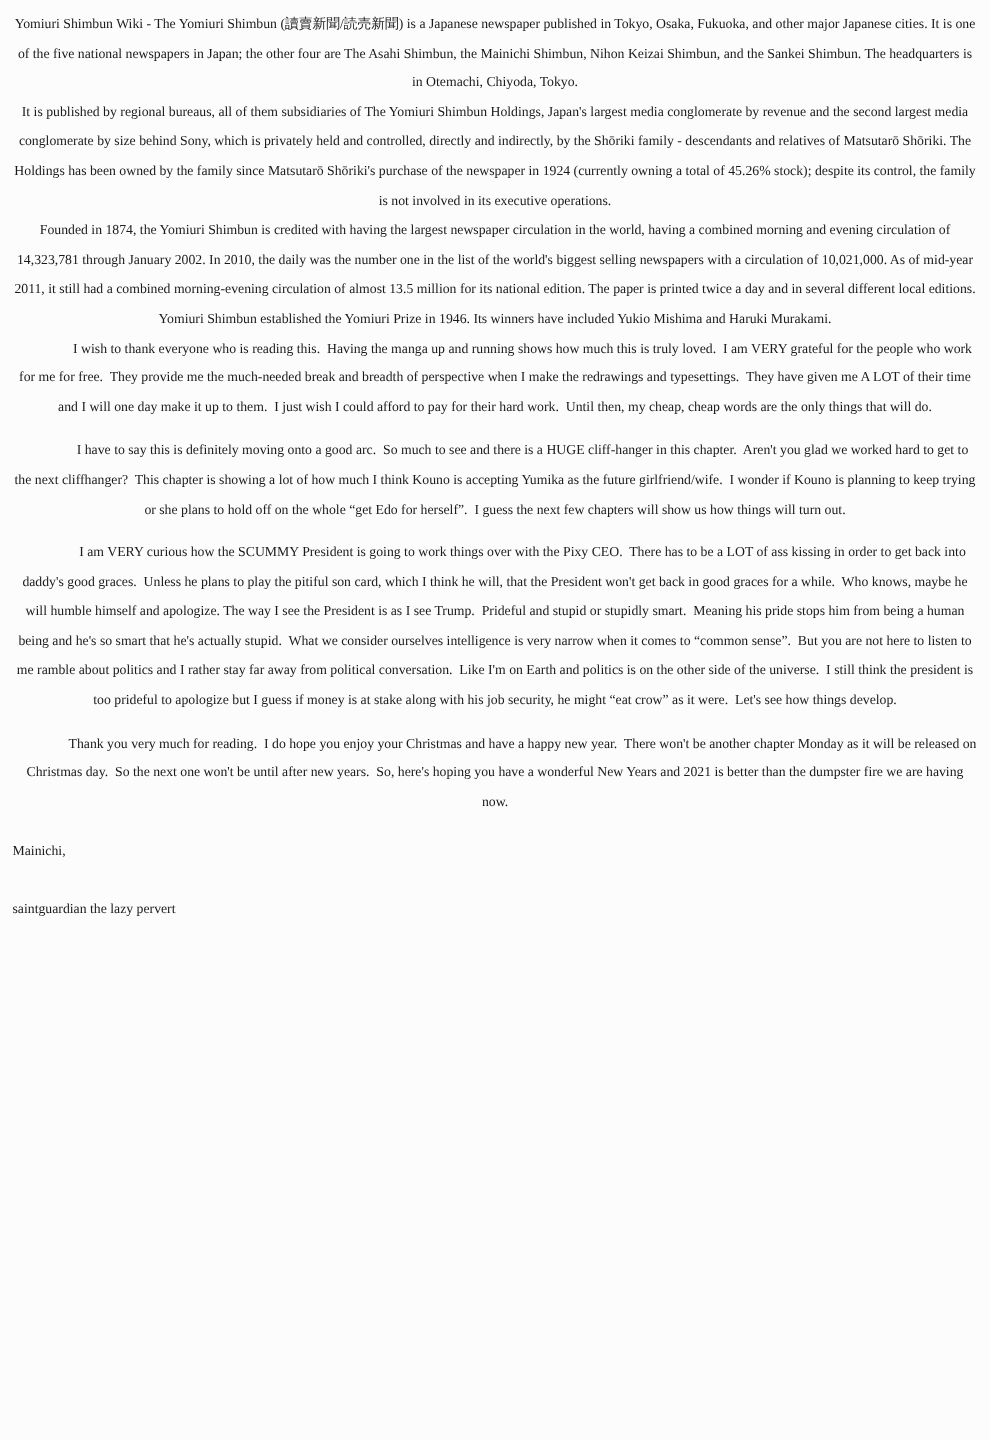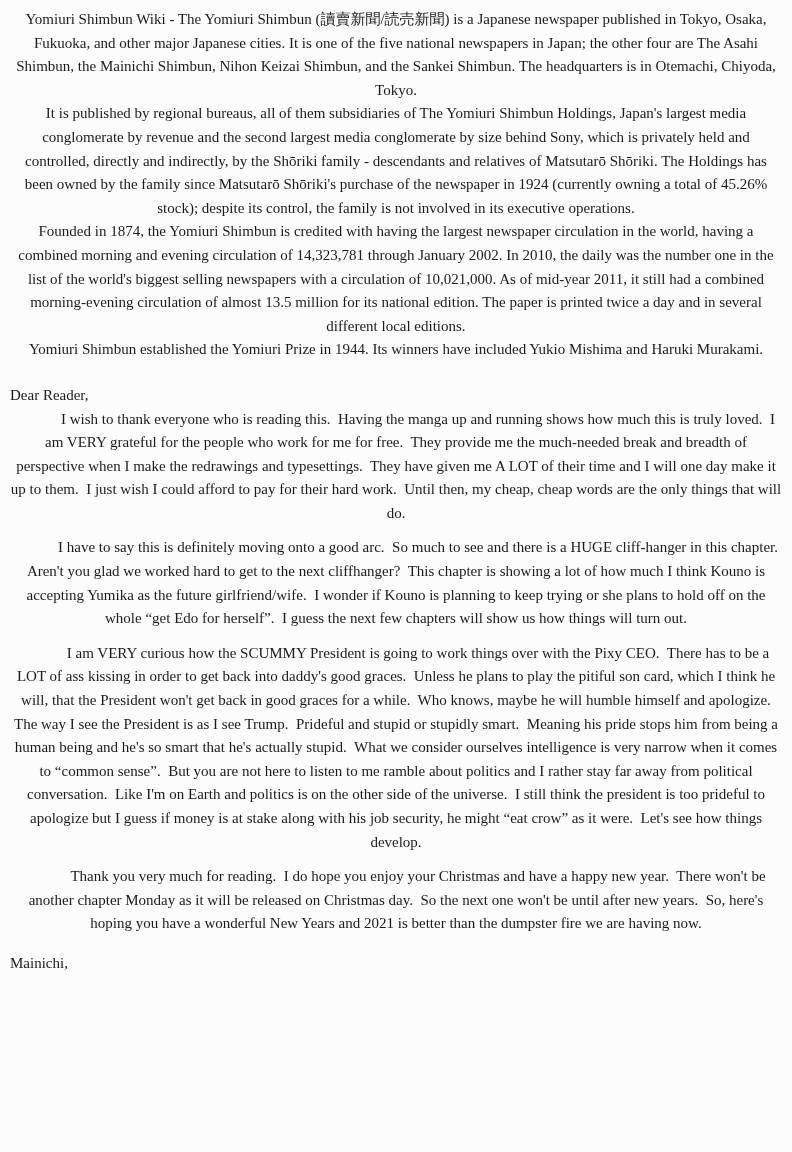--- a/index.html
+++ b/index.html
@@ -10,21 +10,21 @@
   .page {
     position: relative;
     width: 792px;
     height: 1152px;
     box-sizing: border-box;
     padding: 8px 10px 0 10px;
     overflow: hidden;
     background: #fcfcfc;
     color: #1a1a1a;
     font-family: "Liberation Serif", "DejaVu Serif", serif;
-    font-size: 15px;
+    font-size: 11px;
     line-height: 23.6px;
   }
   .intro p {
     margin: 0;
     text-align: center;
   }
   .salutation {
     margin: 22px 0 0 0;
     text-align: left;
   }
@@ -46,28 +46,28 @@
 </style>
 </head>
 <body>
 
 <div class="page">
 
   <section class="intro">
       <p>Yomiuri Shimbun Wiki - The Yomiuri Shimbun (讀賣新聞/読売新聞) is a Japanese newspaper published in Tokyo, Osaka, Fukuoka, and other major Japanese cities. It is one of the five national newspapers in Japan; the other four are The Asahi Shimbun, the Mainichi Shimbun, Nihon Keizai Shimbun, and the Sankei Shimbun. The headquarters is in Otemachi, Chiyoda, Tokyo.</p>
       <p>It is published by regional bureaus, all of them subsidiaries of The Yomiuri Shimbun Holdings, Japan's largest media conglomerate by revenue and the second largest media conglomerate by size behind Sony, which is privately held and controlled, directly and indirectly, by the Shōriki family - descendants and relatives of Matsutarō Shōriki. The Holdings has been owned by the family since Matsutarō Shōriki's purchase of the newspaper in 1924 (currently owning a total of 45.26% stock); despite its control, the family is not involved in its executive operations.</p>
       <p>Founded in 1874, the Yomiuri Shimbun is credited with having the largest newspaper circulation in the world, having a combined morning and evening circulation of 14,323,781 through January 2002. In 2010, the daily was the number one in the list of the world's biggest selling newspapers with a circulation of 10,021,000. As of mid-year 2011, it still had a combined morning-evening circulation of almost 13.5 million for its national edition. The paper is printed twice a day and in several different local editions.</p>
-      <p>Yomiuri Shimbun established the Yomiuri Prize in 1944. Its winners have included Yukio Mishima and Haruki Murakami.</p>
+      <p>Yomiuri Shimbun established the Yomiuri Prize in 1946. Its winners have included Yukio Mishima and Haruki Murakami.</p>
     </section>
 
-  <p class="salutation">Dear Reader,</p>
 
   <section class="letter">
       <p>I wish to thank everyone who is reading this.  Having the manga up and running shows how much this is truly loved.  I am VERY grateful for the people who work for me for free.  They provide me the much-needed break and breadth of perspective when I make the redrawings and typesettings.  They have given me A LOT of their time and I will one day make it up to them.  I just wish I could afford to pay for their hard work.  Until then, my cheap, cheap words are the only things that will do.</p>
       <p>I have to say this is definitely moving onto a good arc.  So much to see and there is a HUGE cliff-hanger in this chapter.  Aren't you glad we worked hard to get to the next cliffhanger?  This chapter is showing a lot of how much I think Kouno is accepting Yumika as the future girlfriend/wife.  I wonder if Kouno is planning to keep trying or she plans to hold off on the whole “get Edo for herself”.  I guess the next few chapters will show us how things will turn out.</p>
       <p>I am VERY curious how the SCUMMY President is going to work things over with the Pixy CEO.  There has to be a LOT of ass kissing in order to get back into daddy's good graces.  Unless he plans to play the pitiful son card, which I think he will, that the President won't get back in good graces for a while.  Who knows, maybe he will humble himself and apologize. The way I see the President is as I see Trump.  Prideful and stupid or stupidly smart.  Meaning his pride stops him from being a human being and he's so smart that he's actually stupid.  What we consider ourselves intelligence is very narrow when it comes to “common sense”.  But you are not here to listen to me ramble about politics and I rather stay far away from political conversation.  Like I'm on Earth and politics is on the other side of the universe.  I still think the president is too prideful to apologize but I guess if money is at stake along with his job security, he might “eat crow” as it were.  Let's see how things develop.</p>
       <p>Thank you very much for reading.  I do hope you enjoy your Christmas and have a happy new year.  There won't be another chapter Monday as it will be released on Christmas day.  So the next one won't be until after new years.  So, here's hoping you have a wonderful New Years and 2021 is better than the dumpster fire we are having now.</p>
     </section>
 
   <p class="closing">Mainichi,</p>
 
+  <p class="signature">saintguardian the lazy pervert</p>
 
 </div>
 
 </body></html>

